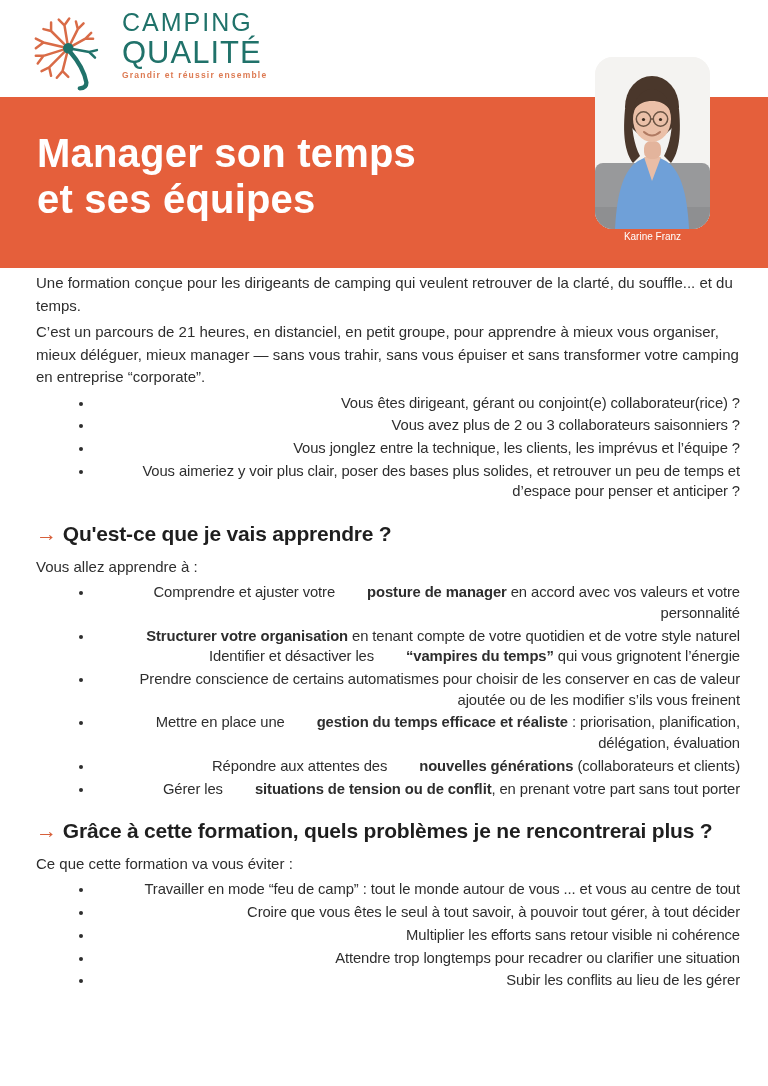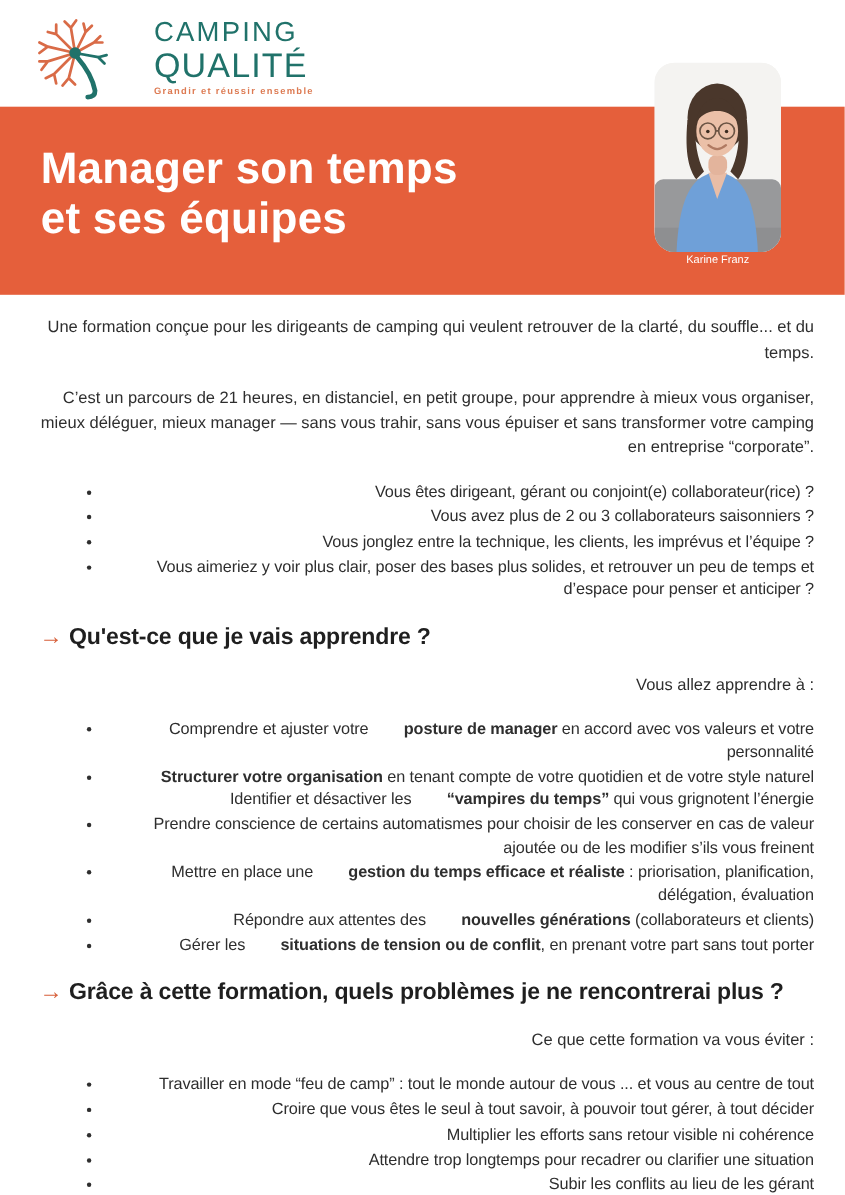--- a/index.html
+++ b/index.html
@@ -17,21 +17,21 @@
     background:#ffffff;
     font-family:"Liberation Sans", sans-serif;
     color:var(--body);
     position:relative;
     overflow:hidden;
   }
   .page{position:relative;width:768px;height:1086px;background:#fff;}
 
   
   .logo-row{position:absolute;top:10px;left:26px;height:86px;}
-  .logo{display:flex;align-items:center;gap:18px;}
+  .logo{display:flex;align-items:flex-start;gap:0;}
   .logo-icon{display:block;}
   .logo-text{display:flex;flex-direction:column;line-height:1;}
   .logo-line1{font-size:25px;letter-spacing:2px;color:var(--teal);font-weight:400;}
   .logo-line2{font-size:31px;letter-spacing:1px;color:var(--teal);font-weight:400;margin-top:2px;}
   .logo-tagline{font-size:8.5px;letter-spacing:1.2px;color:var(--tagline);margin-top:3px;font-weight:700;}
 
   
   .hero{position:absolute;top:97px;left:0;width:768px;height:171px;background:var(--accent);}
   .hero-title{
     position:absolute;left:36px;top:32px;margin:1px;
@@ -47,21 +47,21 @@
   }
 
   
   .content{position:absolute;top:268px;left:0;width:768px;}
   .content-section{padding:0 28px 0 36px;}
   .section-heading{
     font-size:21px;color:var(--heading);font-weight:700;
     margin:18px 0 8px 0;line-height:1.32;letter-spacing:-0.2px;
   }
   .arrow{color:var(--arrow);font-weight:700;margin-right:6px;}
-  .body-para{font-size:15px;line-height:1.5;margin:19px 0;color:var(--body);text-align:right;}
+  .body-para{font-size:15px;line-height:1.5;margin:4px 0;color:var(--body);}
   .bullet-list{margin:4px 0 0 0;padding-left:58px;}
   .bullet-list li{
     font-size:14.8px;line-height:1.4;margin:2px 0;padding-left:2px;
     letter-spacing:-0.1px;color:var(--body);text-align:right;
   }
   .bold{font-weight:700;padding-left:28px;}
 </style>
 </head>
 <body>
 
@@ -145,18 +145,18 @@
         </ul>
       </section>
       <section class="content-section">
         <h2 class="section-heading"><span class="arrow">→</span><span>Grâce à cette formation, quels problèmes je ne rencontrerai plus ?</span></h2>
         <p class="body-para">Ce que cette formation va vous éviter :</p>
         <ul class="bullet-list">
           <li><span>Travailler en mode “feu de camp” : tout le monde autour de vous ... et vous au centre de tout</span></li>
           <li><span>Croire que vous êtes le seul à tout savoir, à pouvoir tout gérer, à tout décider</span></li>
           <li><span>Multiplier les efforts sans retour visible ni cohérence</span></li>
           <li><span>Attendre trop longtemps pour recadrer ou clarifier une situation</span></li>
-          <li><span>Subir les conflits au lieu de les gérant</span></li>
+          <li><span>Subir les conflits au lieu de les gérer</span></li>
         </ul>
       </section>
     </main>
 
 </div>
 
 </body></html>

